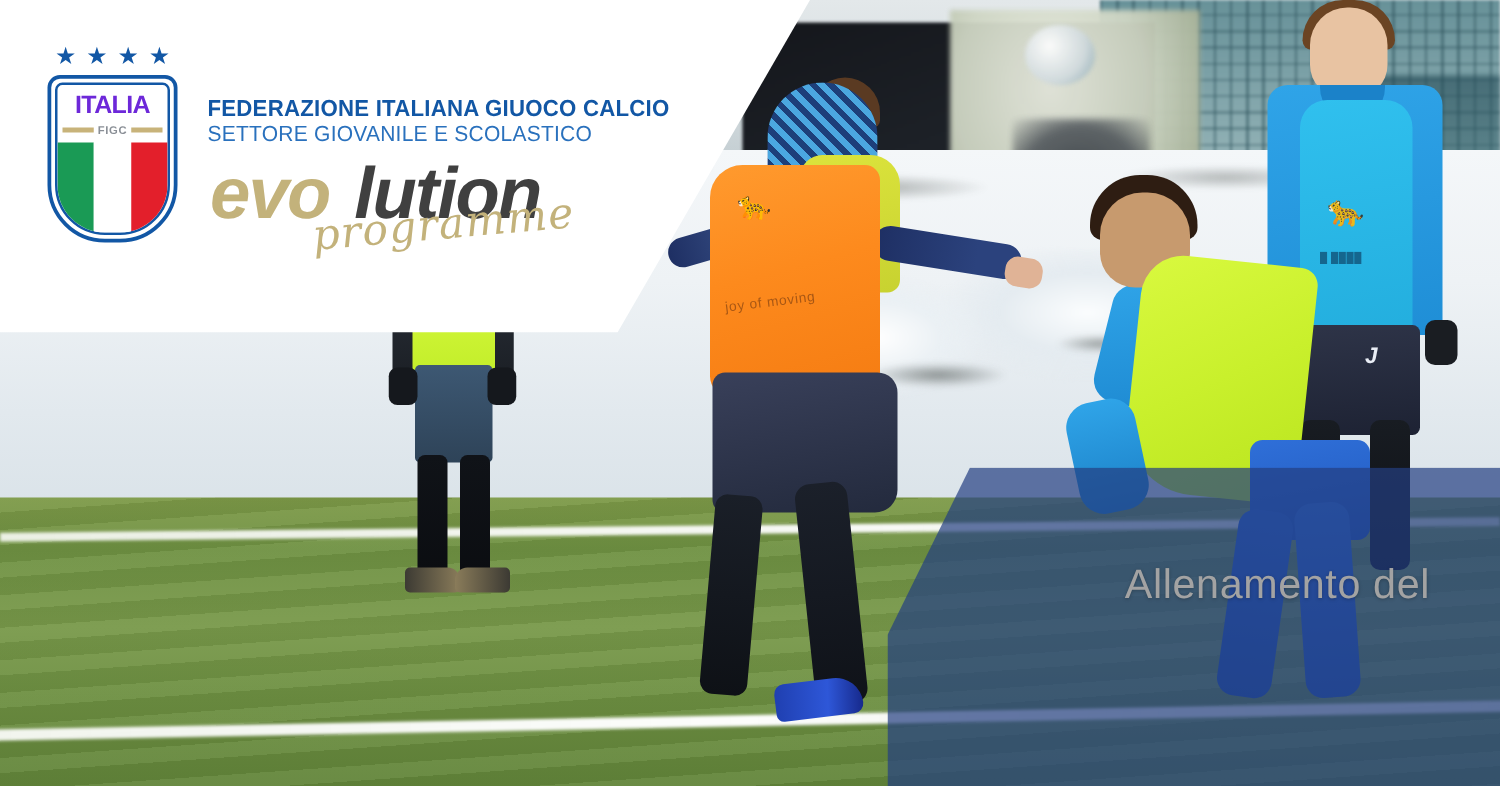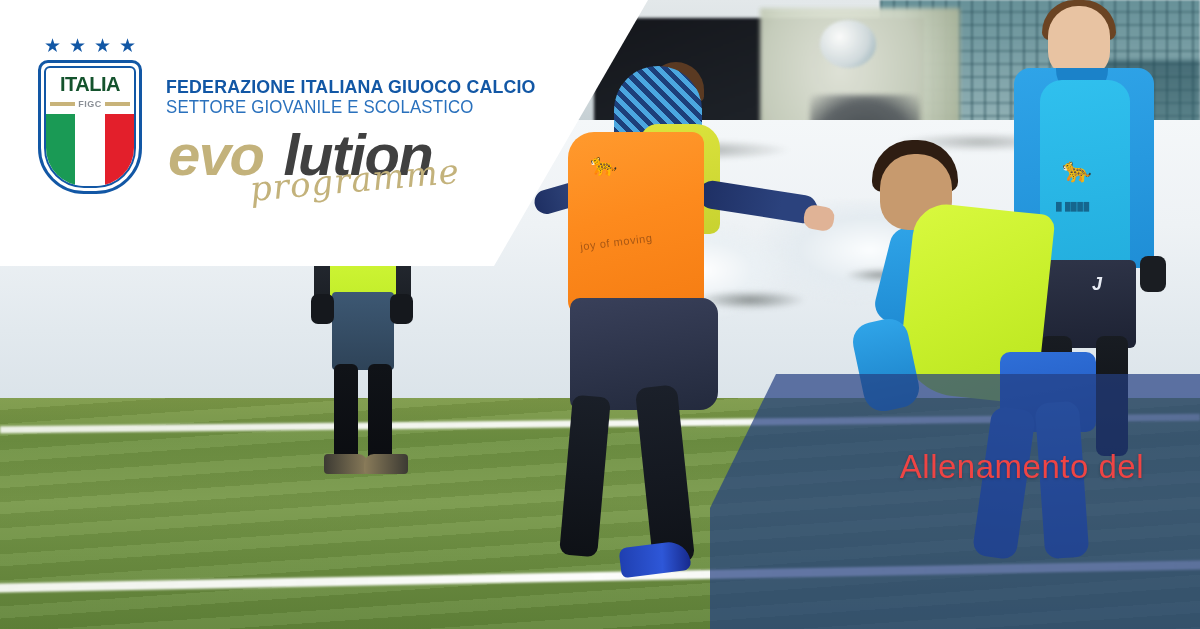--- a/index.html
+++ b/index.html
@@ -373,21 +373,21 @@
     background:#fff;
   }
   .shield-inner {
     position:absolute; left:6px; top:6px; right:6px; bottom:6px;
     border:2px solid #1257a5;
     border-radius:6px 6px 40px 40px;
     background:#fff; overflow:hidden;
   }
   .sh-italia {
     position:absolute; left:0; right:0; top:5px; text-align:center;
-    color:#14532d; font-size:20px; font-weight:700; letter-spacing:-.5px;
+    color:#6d28d9; font-size:20px; font-weight:700; letter-spacing:-.5px;
   }
   .sh-figcrow {
     position:absolute; left:4px; right:4px; top:30px; height:11px;
     display:flex; align-items:center; gap:3px;
   }
   .sh-bar { height:4px; flex:1; background:#c8b37a; }
   .sh-figc { color:#8a8f96; font-size:9px; font-weight:700; letter-spacing:.5px; }
   .tricolor {
     position:absolute; left:0; right:0; top:46px; bottom:0; display:flex;
   }
@@ -426,21 +426,21 @@
 
   
   .date-panel {
     position:absolute; left:690px; top:374px; width:510px; height:255px;
     background:rgba(36,63,129,.70);
     clip-path:polygon(86px 0, 510px 0, 510px 255px, 20px 255px, 20px 134px);
     z-index:15;
   }
   .date-label {
     position:absolute; right:56px; top:74px;
-    color:#ef4444; font-size:33px; font-weight:400;
+    color:#a3a3a3; font-size:33px; font-weight:400;
     letter-spacing:.5px; white-space:nowrap;
     text-shadow:0 1px 3px rgba(0,0,0,.25);
   }
   .date-value {
     position:absolute; right:52px; top:112px;
     color:#ffffff; font-size:62px; font-weight:700;
     letter-spacing:-1px; white-space:nowrap; line-height:1;
     text-shadow:0 1px 4px rgba(0,0,0,.25);
   }
 </style>

